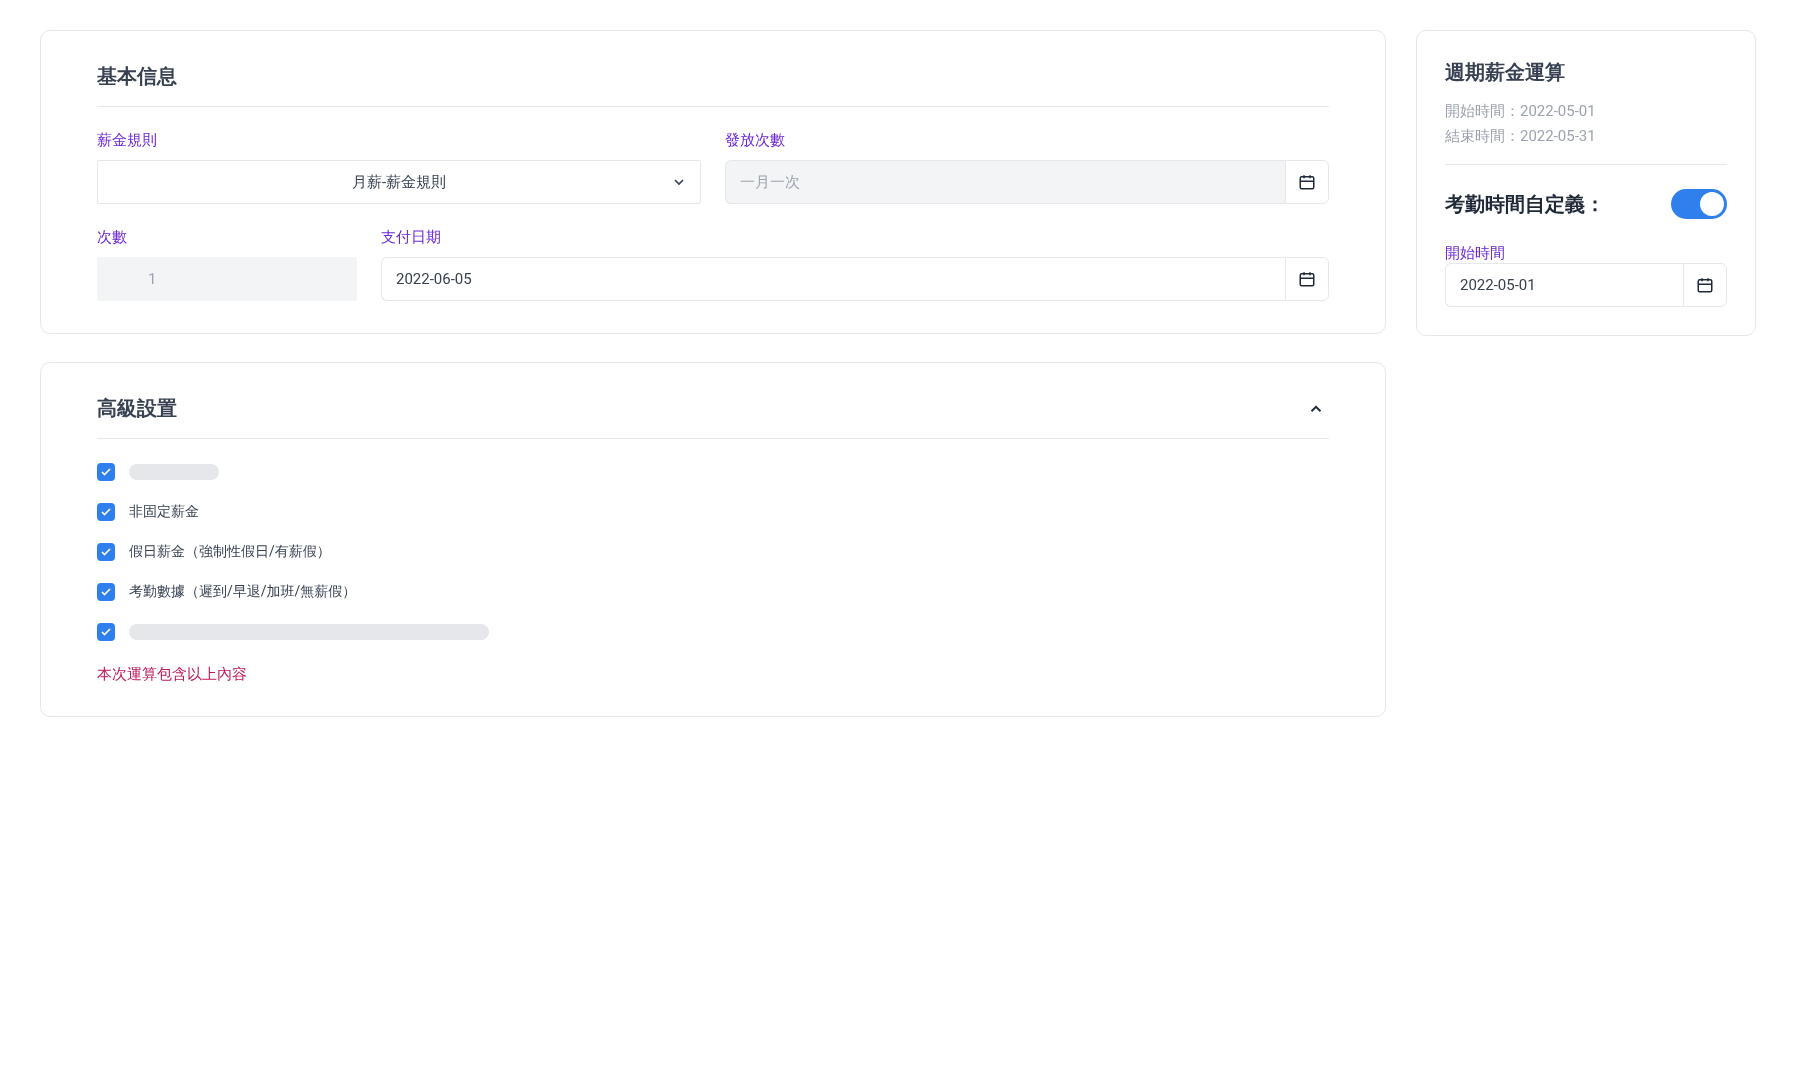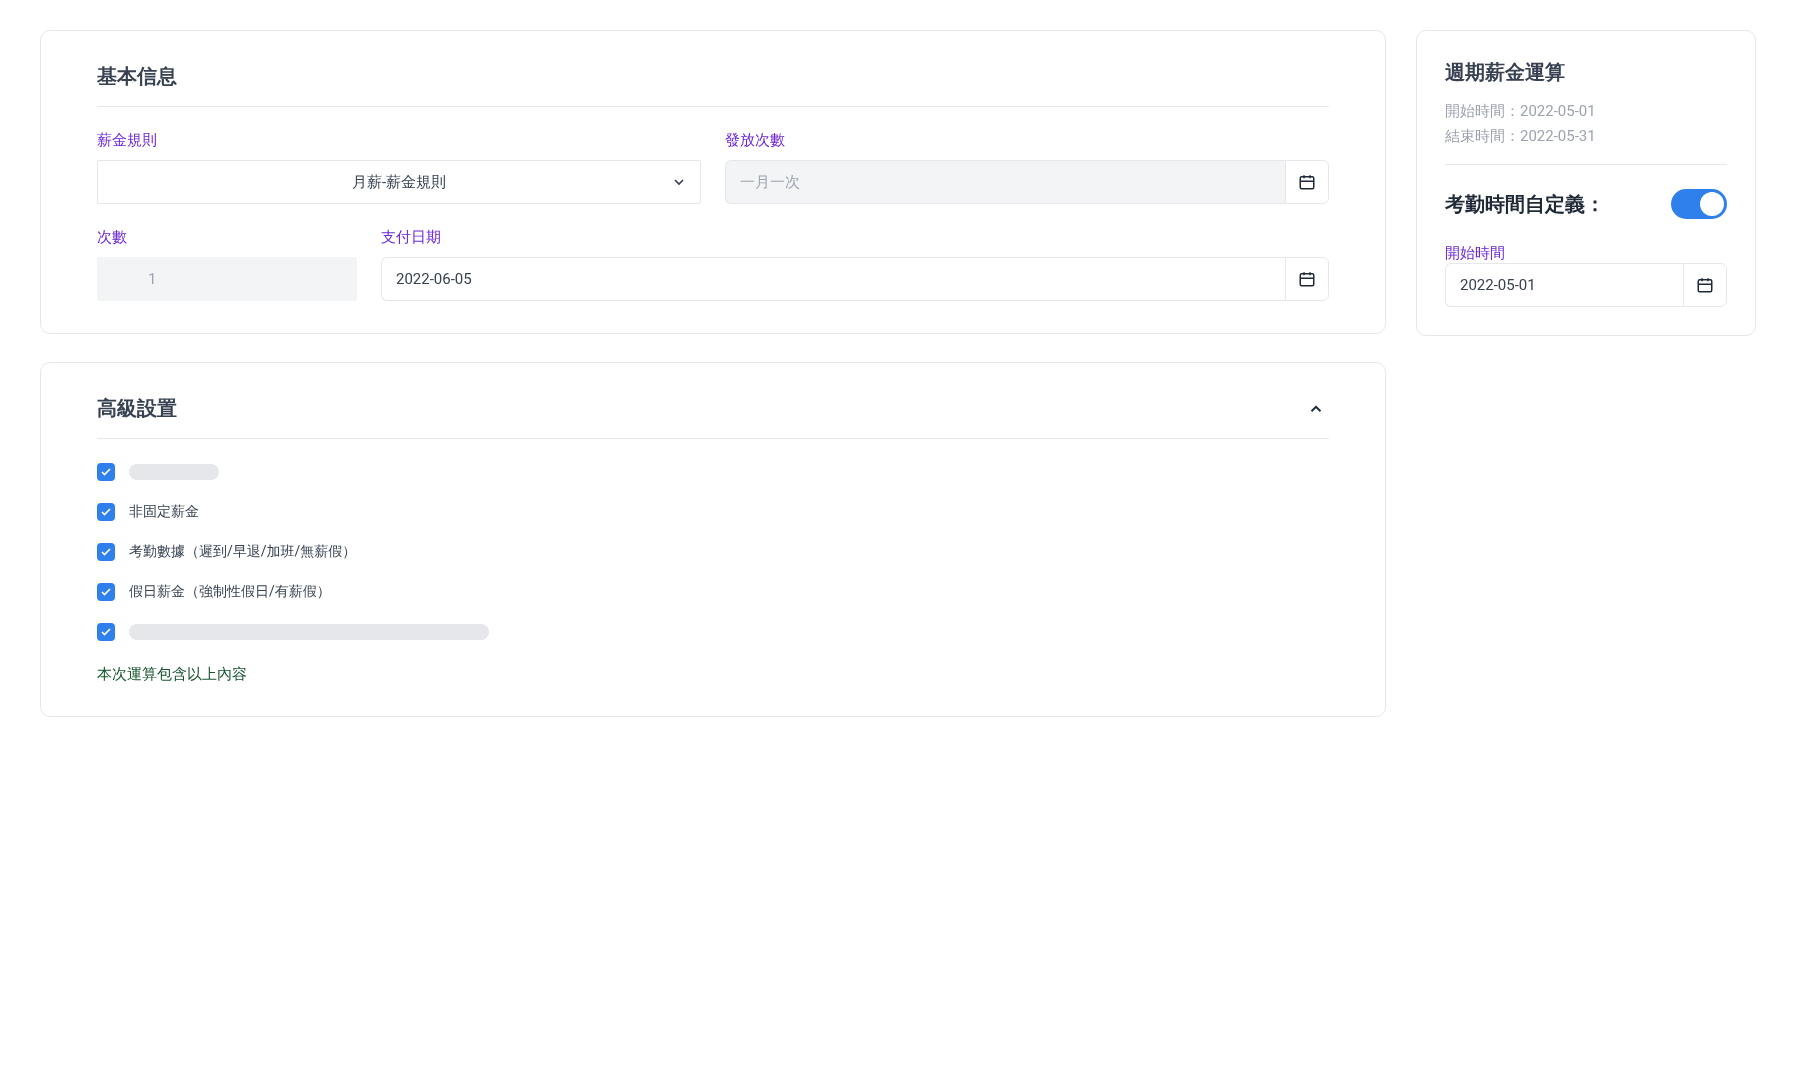--- a/index.html
+++ b/index.html
@@ -178,21 +178,21 @@
       height: 16px;
     }
     .skeleton.short {
       width: 90px;
     }
     .skeleton.long {
       width: 360px;
     }
     .footer-note {
       font-size: 15px;
-      color: #14532d;
+      color: #be185d;
     }
     .side-info {
       font-size: 15px;
       color: #9ca3af;
       margin-bottom: 6px;
     }
     .side-divider {
       border: none;
       border-top: 1px solid #e5e7eb;
       margin: 18px 0 24px 0;
@@ -345,32 +345,32 @@
         </div>
 
         <div class="check-item">
           <div class="checkbox">
             <span>
                 <svg width="12" height="12" viewBox="0 0 24 24" fill="none" stroke="#fff" stroke-width="3.5">
                   <polyline points="20 6 9 17 4 12"></polyline>
                 </svg>
               </span>
           </div>
-          <span class="check-label">考勤數據（遲到/早退/加班/無薪假）</span>
+          <span class="check-label">假日薪金（強制性假日/有薪假）</span>
         </div>
 
         <div class="check-item">
           <div class="checkbox">
             <span>
                 <svg width="12" height="12" viewBox="0 0 24 24" fill="none" stroke="#fff" stroke-width="3.5">
                   <polyline points="20 6 9 17 4 12"></polyline>
                 </svg>
               </span>
           </div>
-          <span class="check-label">假日薪金（強制性假日/有薪假）</span>
+          <span class="check-label">考勤數據（遲到/早退/加班/無薪假）</span>
         </div>
 
         <div class="check-item">
           <div class="checkbox">
             <span>
                 <svg width="12" height="12" viewBox="0 0 24 24" fill="none" stroke="#fff" stroke-width="3.5">
                   <polyline points="20 6 9 17 4 12"></polyline>
                 </svg>
               </span>
           </div>

